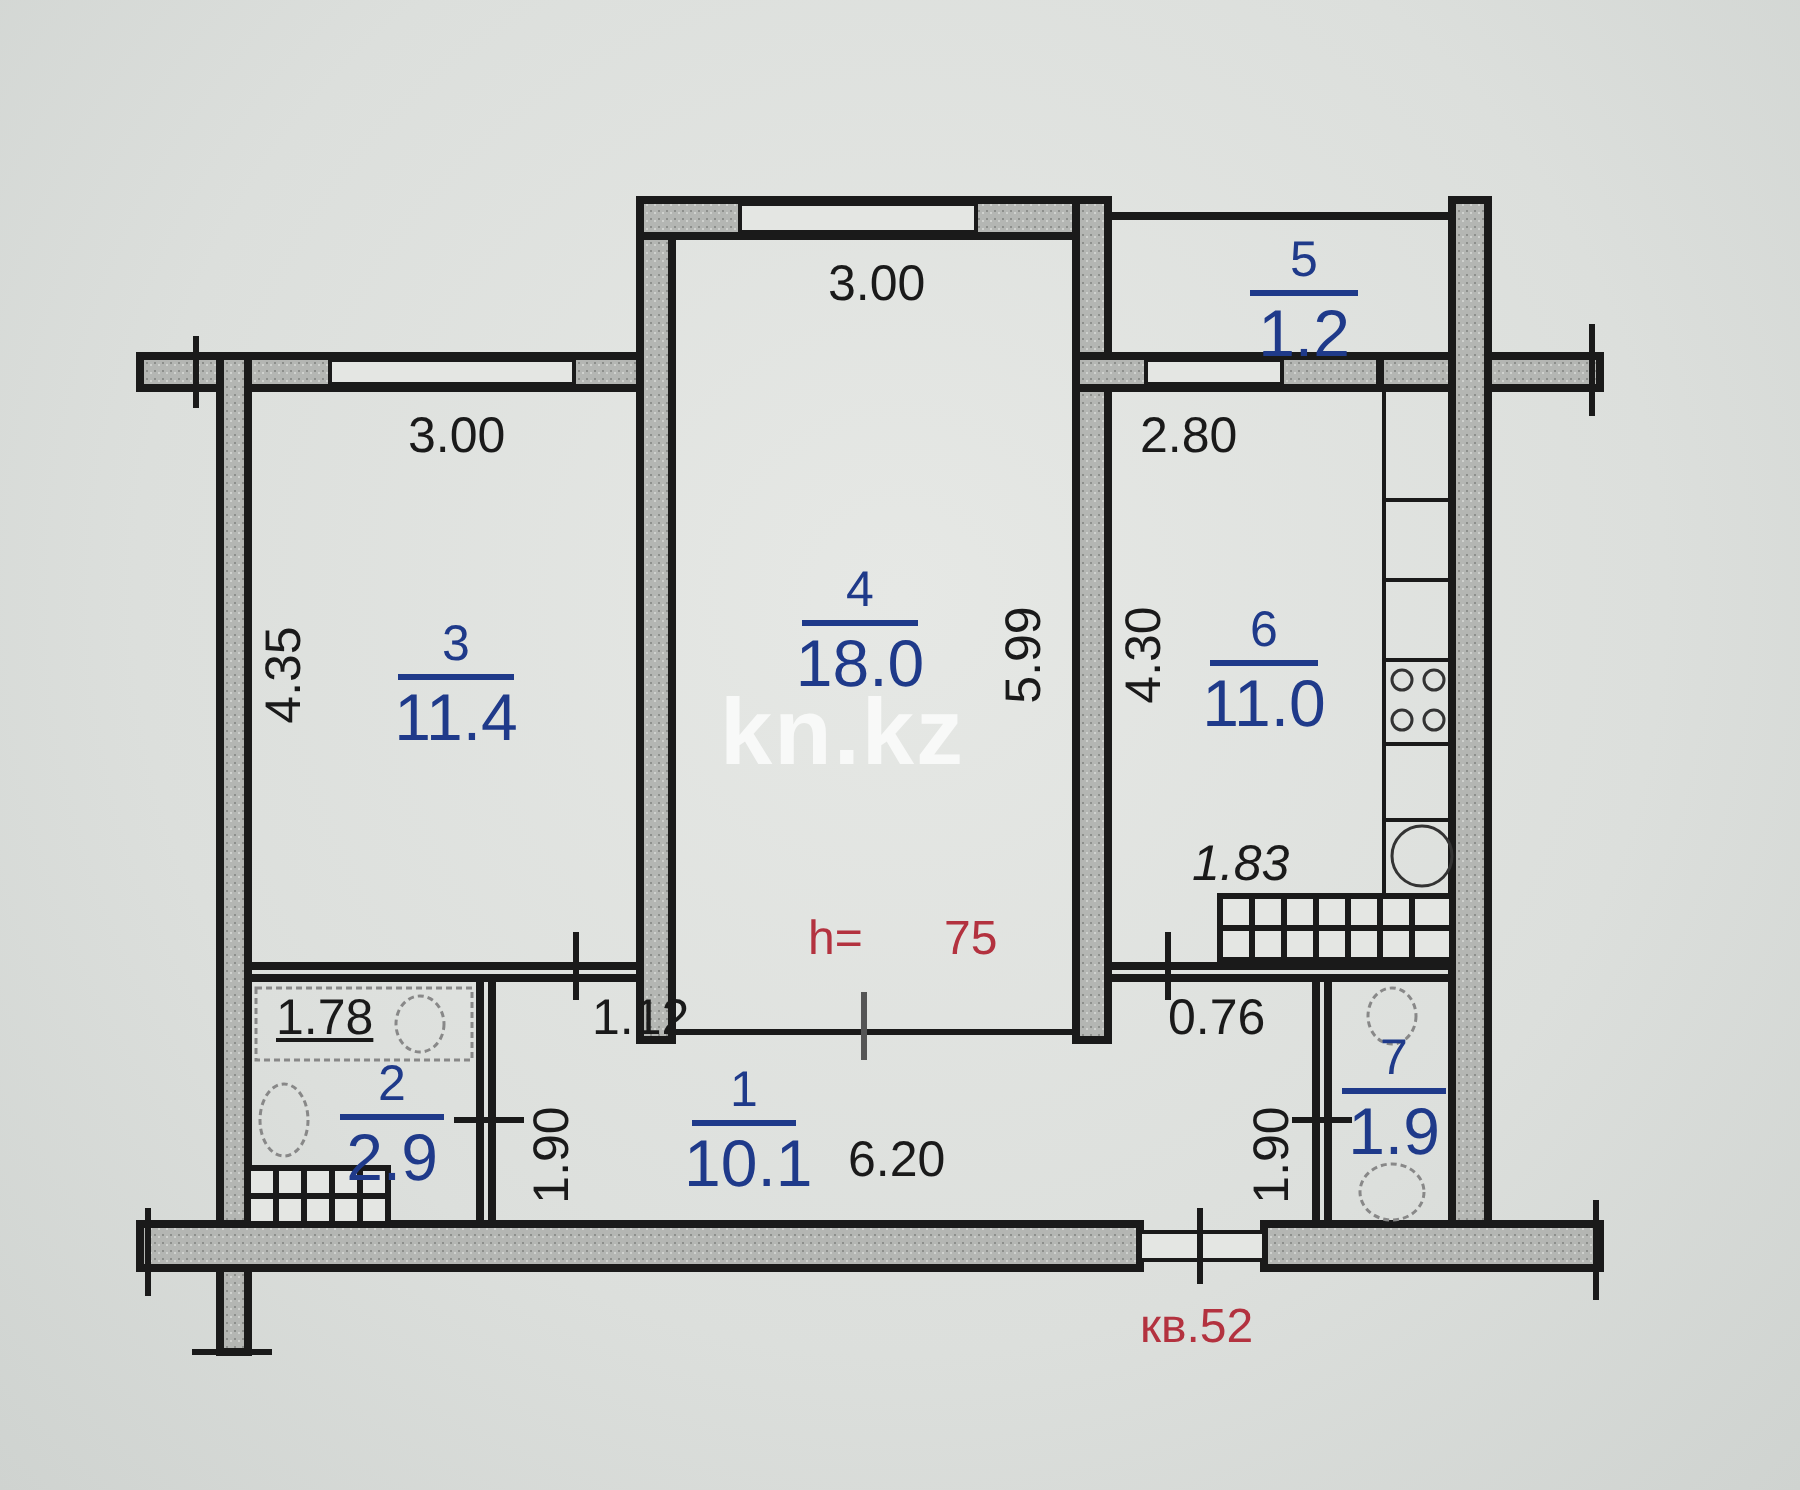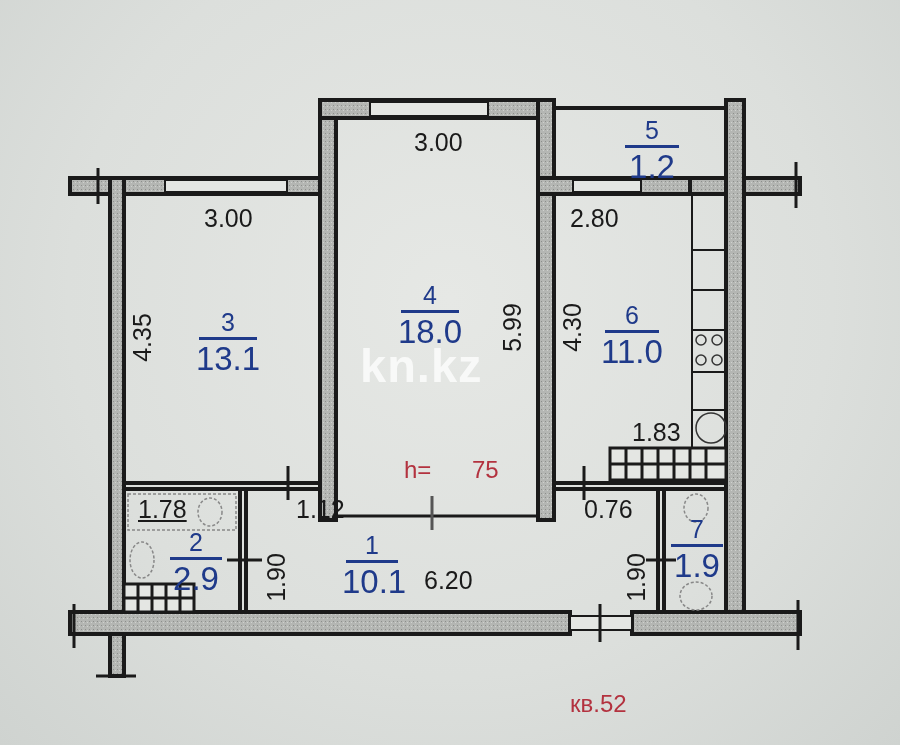--- a/index.html
+++ b/index.html
@@ -155,21 +155,21 @@
   <span class="area">10.1</span>
 </div>
 <div class="room" style="left:166px; top:530px; width:60px;">
   <span class="num">2</span>
   <span class="bar" style="width:52px;"></span>
   <span class="area">2.9</span>
 </div>
 <div class="room" style="left:193px; top:310px; width:70px;">
   <span class="num">3</span>
   <span class="bar" style="width:58px;"></span>
-  <span class="area">13.1</span>
+  <span class="area">11.4</span>
 </div>
 <div class="room" style="left:392px; top:283px; width:76px;">
   <span class="num">4</span>
   <span class="bar" style="width:58px;"></span>
   <span class="area">18.0</span>
 </div>
 <div class="room" style="left:622px; top:118px; width:60px;">
   <span class="num">5</span>
   <span class="bar" style="width:54px;"></span>
   <span class="area">1.2</span>
@@ -184,25 +184,25 @@
   <span class="bar" style="width:52px;"></span>
   <span class="area">1.9</span>
 </div>
 
 <span class="lbl dim" style="left:204px; top:206px;">3.00</span>
 <span class="lbl dim v" style="left:118px; top:325px;">4.35</span>
 <span class="lbl dim" style="left:414px; top:130px;">3.00</span>
 <span class="lbl dim v" style="left:488px; top:315px;">5.99</span>
 <span class="lbl dim" style="left:570px; top:206px;">2.80</span>
 <span class="lbl dim v" style="left:548px; top:315px;">4.30</span>
-<span class="lbl dim" style="left:632px; top:420px;">1.83</span>
+<span class="lbl dim" style="left:596px; top:420px;font-style:italic;">1.83</span>
 <span class="lbl dim" style="left:138px; top:497px;text-decoration:underline;">1.78</span>
 <span class="lbl dim v" style="left:252px; top:565px;">1.90</span>
 <span class="lbl dim" style="left:268px; top:497px;margin-left:28px;">1.12</span>
 <span class="lbl dim" style="left:424px; top:568px;">6.20</span>
 <span class="lbl dim" style="left:584px; top:497px;">0.76</span>
 <span class="lbl dim v" style="left:612px; top:565px;">1.90</span>
 
 <span class="lbl red" style="left:404px; top:458px;">h=</span>
 <span class="lbl red" style="left:472px; top:458px;">75</span>
-<span class="lbl red" style="left:570px; top:652px;margin-top:40px;">кв.52</span>
+<span class="lbl red" style="left:570px; top:652px;">кв.52</span>
 
 <span class="watermark">kn.kz</span>
 
 </body></html>

